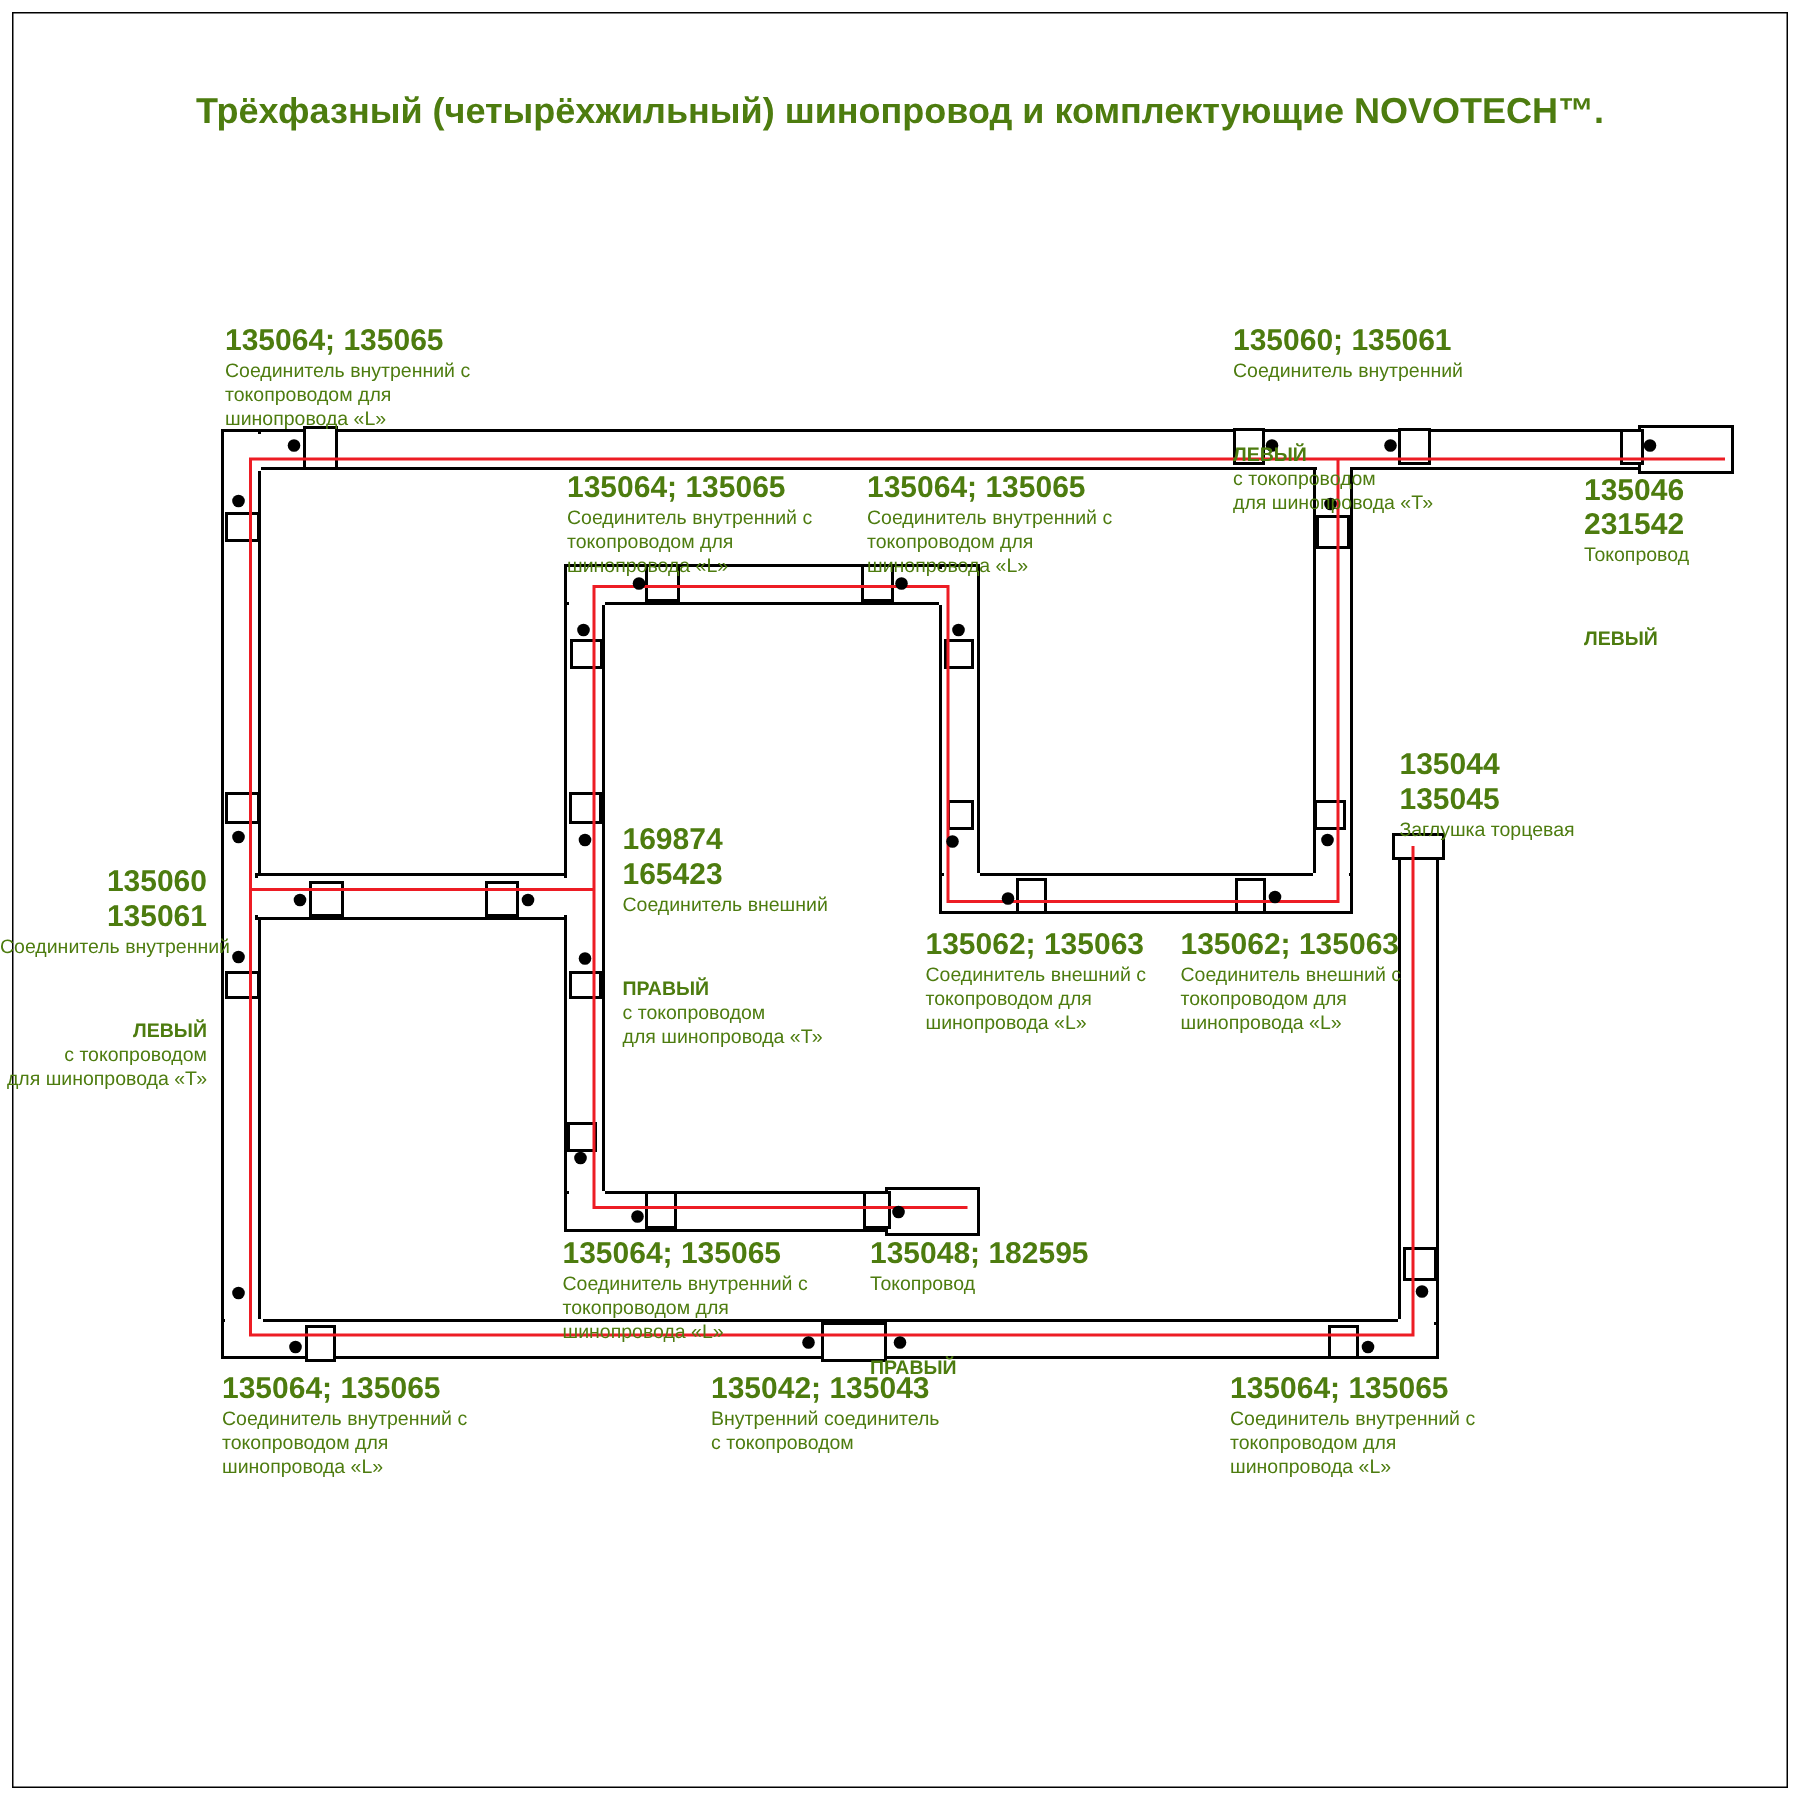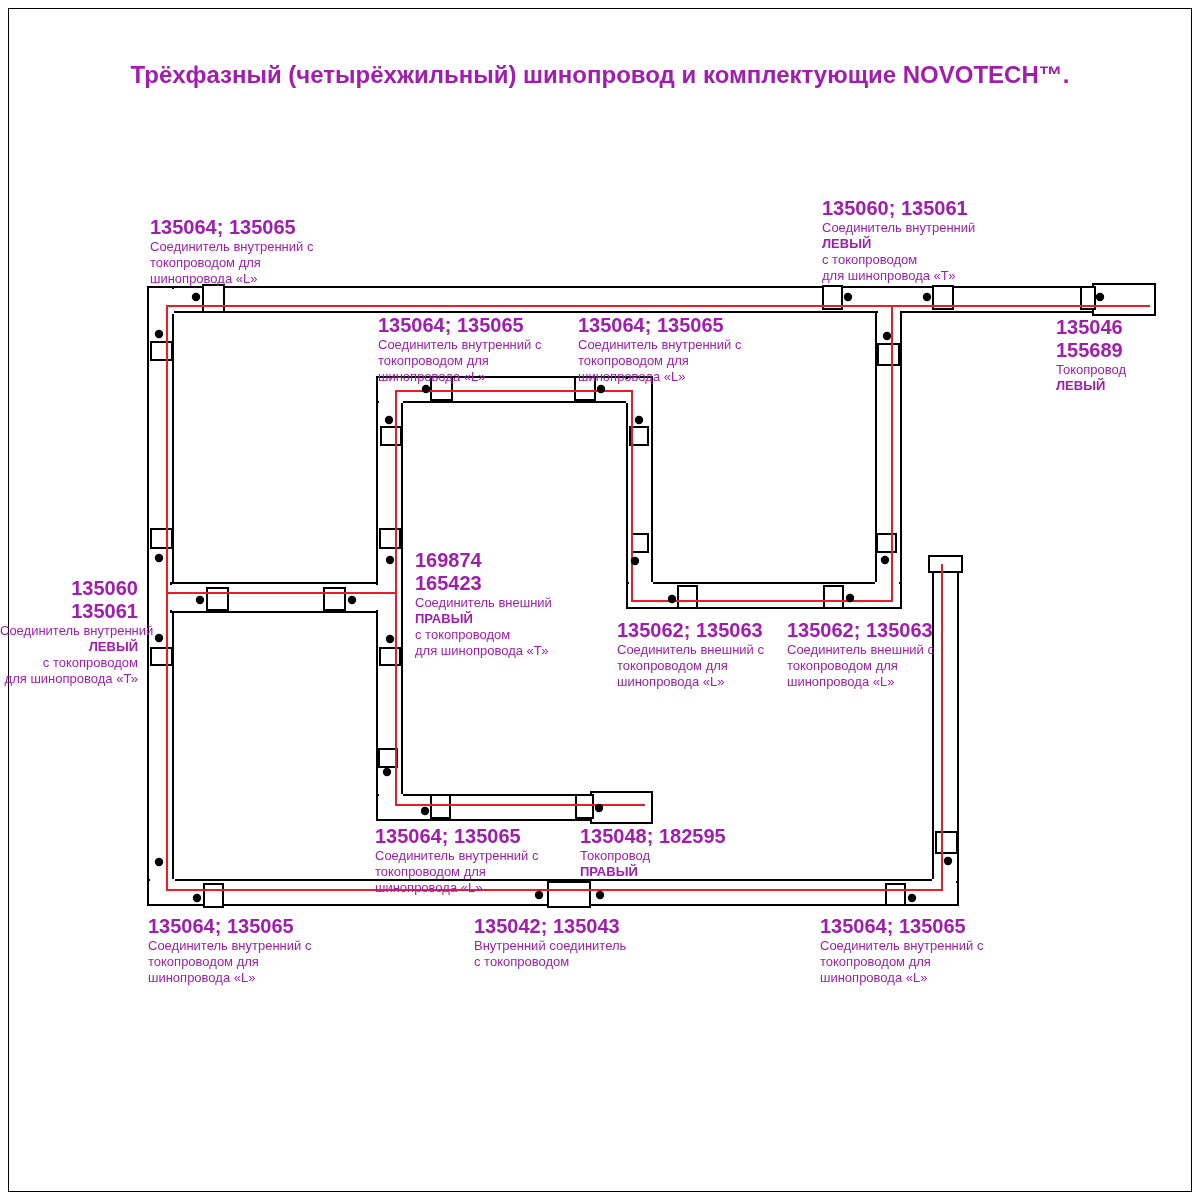--- a/index.html
+++ b/index.html
@@ -1,27 +1,27 @@
 <!DOCTYPE html>
 <html><head>
 <meta charset="utf-8">
 <style>
   html,body{margin:0;padding:0;background:#fff;}
   .page{
     position:relative;width:1200px;height:1200px;background:#fff;
-    font-family:"Liberation Sans","DejaVu Sans",sans-serif;color:#a21caf;overflow:hidden;
+    font-family:"Liberation Sans","DejaVu Sans",sans-serif;color:#4d7c0f;overflow:hidden;
   }
   .frame{position:absolute;left:8px;top:8px;right:8px;bottom:8px;border:1px solid #000;pointer-events:none;}
   .title{position:absolute;left:0;top:56px;width:1200px;text-align:center;}
   .title div{font-size:24px;font-weight:bold;line-height:38px;}
   svg.diagram{position:absolute;left:0;top:0;}
   .plabel{position:absolute;white-space:nowrap;}
   .plabel .code{font-size:20px;font-weight:bold;line-height:23px;}
   .plabel .desc{font-size:13px;line-height:16px;}
-  .plabel .b{font-weight:bold;}
+  .plabel .b{font-weight:bold;margin-top:40px;}
   .alignr{text-align:right;}
 </style>
 </head>
 <body>
 
 <div class="page">
   <div class="frame"></div>
 
   <div class="title">
     <div>Трёхфазный (четырёхжильный) шинопровод и комплектующие NOVOTECH™.</div>
@@ -132,31 +132,31 @@
     </g>
   </svg>
 
   <div class="plabel" style="left:150px;top:216px">
     <div class="code">135064; 135065</div>
     <div class="desc">Соединитель внутренний с</div>
     <div class="desc">токопроводом для</div>
     <div class="desc">шинопровода «L»</div>
   </div>
 
-  <div class="plabel" style="left:822px;top:197px">
+  <div class="plabel" style="left:822px;top:216px">
     <div class="code">135060; 135061</div>
     <div class="desc">Соединитель внутренний</div>
     <div class="desc b">ЛЕВЫЙ</div>
     <div class="desc">с токопроводом</div>
     <div class="desc">для шинопровода «Т»</div>
   </div>
 
   <div class="plabel" style="left:1056px;top:316px">
     <div class="code">135046</div>
-    <div class="code">155689</div>
+    <div class="code">231542</div>
     <div class="desc">Токопровод</div>
     <div class="desc b">ЛЕВЫЙ</div>
   </div>
 
   <div class="plabel" style="left:378px;top:314px">
     <div class="code">135064; 135065</div>
     <div class="desc">Соединитель внутренний с</div>
     <div class="desc">токопроводом для</div>
     <div class="desc">шинопровода «L»</div>
   </div>
@@ -193,20 +193,25 @@
     <div class="desc">шинопровода «L»</div>
   </div>
 
   <div class="plabel" style="left:787px;top:619px">
     <div class="code">135062; 135063</div>
     <div class="desc">Соединитель внешний с</div>
     <div class="desc">токопроводом для</div>
     <div class="desc">шинопровода «L»</div>
   </div>
 
+  <div class="plabel" style="left:933px;top:499px">
+    <div class="code">135044</div>
+    <div class="code">135045</div>
+    <div class="desc">Заглушка торцевая</div>
+  </div>
 
   <div class="plabel" style="left:375px;top:825px">
     <div class="code">135064; 135065</div>
     <div class="desc">Соединитель внутренний с</div>
     <div class="desc">токопроводом для</div>
     <div class="desc">шинопровода «L»</div>
   </div>
 
   <div class="plabel" style="left:580px;top:825px">
     <div class="code">135048; 182595</div>

